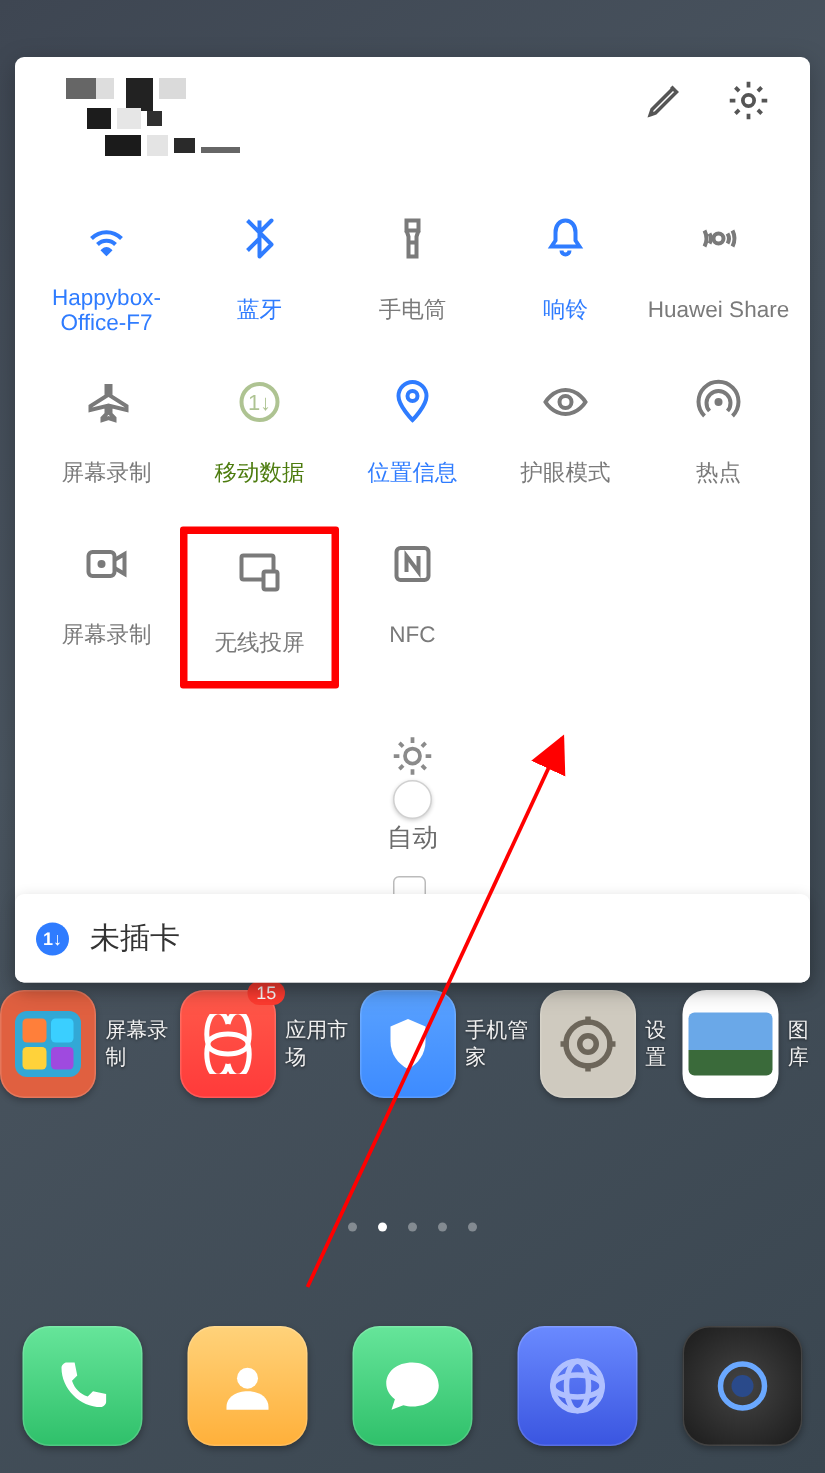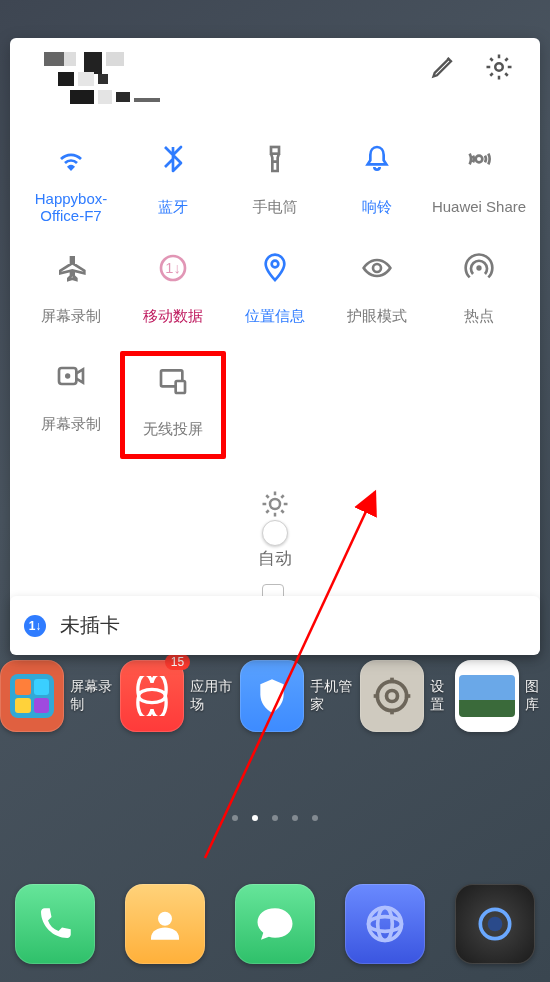--- a/index.html
+++ b/index.html
@@ -12,21 +12,21 @@
   
   .panel { position: absolute; top: 38px; left: 10px; right: 10px; background: #fff; border-radius: 6px; padding: 14px 10px 8px; box-shadow: 0 4px 16px rgba(0,0,0,.25); z-index: 20; }
   .panel-head { display: flex; justify-content: space-between; align-items: flex-start; padding: 0 6px 14px; }
   .head-left { width: 170px; height: 70px; position: relative; }
   .px { position: absolute; }
   .head-right { display: flex; gap: 26px; color: #666; padding-right: 10px; }
 
   .tiles { display: grid; grid-template-columns: repeat(5, 1fr); row-gap: 26px; padding: 6px 0 16px; }
   .tile { display: flex; flex-direction: column; align-items: center; gap: 14px; color: #7a7a7a; font-size: 15px; text-align: center; }
   .tile.active { color: #2f7cff; }
-  .tile.disabled { color: #be185d; }
+  .tile.disabled { color: #4d7c0f; }
   .tile .tile-label { min-height: 34px; display: flex; align-items: center; justify-content: center; line-height: 1.15; }
   .ic { width: 34px; height: 34px; display: flex; align-items: center; justify-content: center; }
   .ic svg { width: 32px; height: 32px; }
   .tile.disabled .ic svg { opacity: .45; }
 
   .highlight-box { border: 5px solid #ff0000; border-radius: 2px; padding: 8px 2px; margin: -8px -2px; }
 
   
   .bright { display: flex; align-items: center; gap: 14px; padding: 22px 10px 14px; flex-direction: column; }
   .bright .sun { width: 30px; height: 30px; color: #8b8b8b; flex: none; }
@@ -296,20 +296,28 @@
         </span>
         <span class="tile-label">屏幕录制</span>
       </div>
       <div class="tile highlight-box">
         <span class="ic">
           <svg viewBox="0 0 24 24">
             <use href="#i-wirelesscast"></use>
           </svg>
         </span>
         <span class="tile-label">无线投屏</span>
+      </div>
+      <div class="tile ">
+        <span class="ic">
+          <svg viewBox="0 0 24 24">
+            <use href="#i-nfc"></use>
+          </svg>
+        </span>
+        <span class="tile-label">NFC</span>
       </div>
     </div>
 
   <div class="bright">
     <span class="sun"><svg viewBox="0 0 24 24" width="30" height="30">
           <circle cx="12" cy="12" r="4" fill="none" stroke="#8b8b8b" stroke-width="2"></circle>
           <g stroke="#8b8b8b" stroke-width="2">
             <line x1="12" y1="2" x2="12" y2="5"></line>
             <line x1="12" y1="19" x2="12" y2="22"></line>
             <line x1="2" y1="12" x2="5" y2="12"></line>

